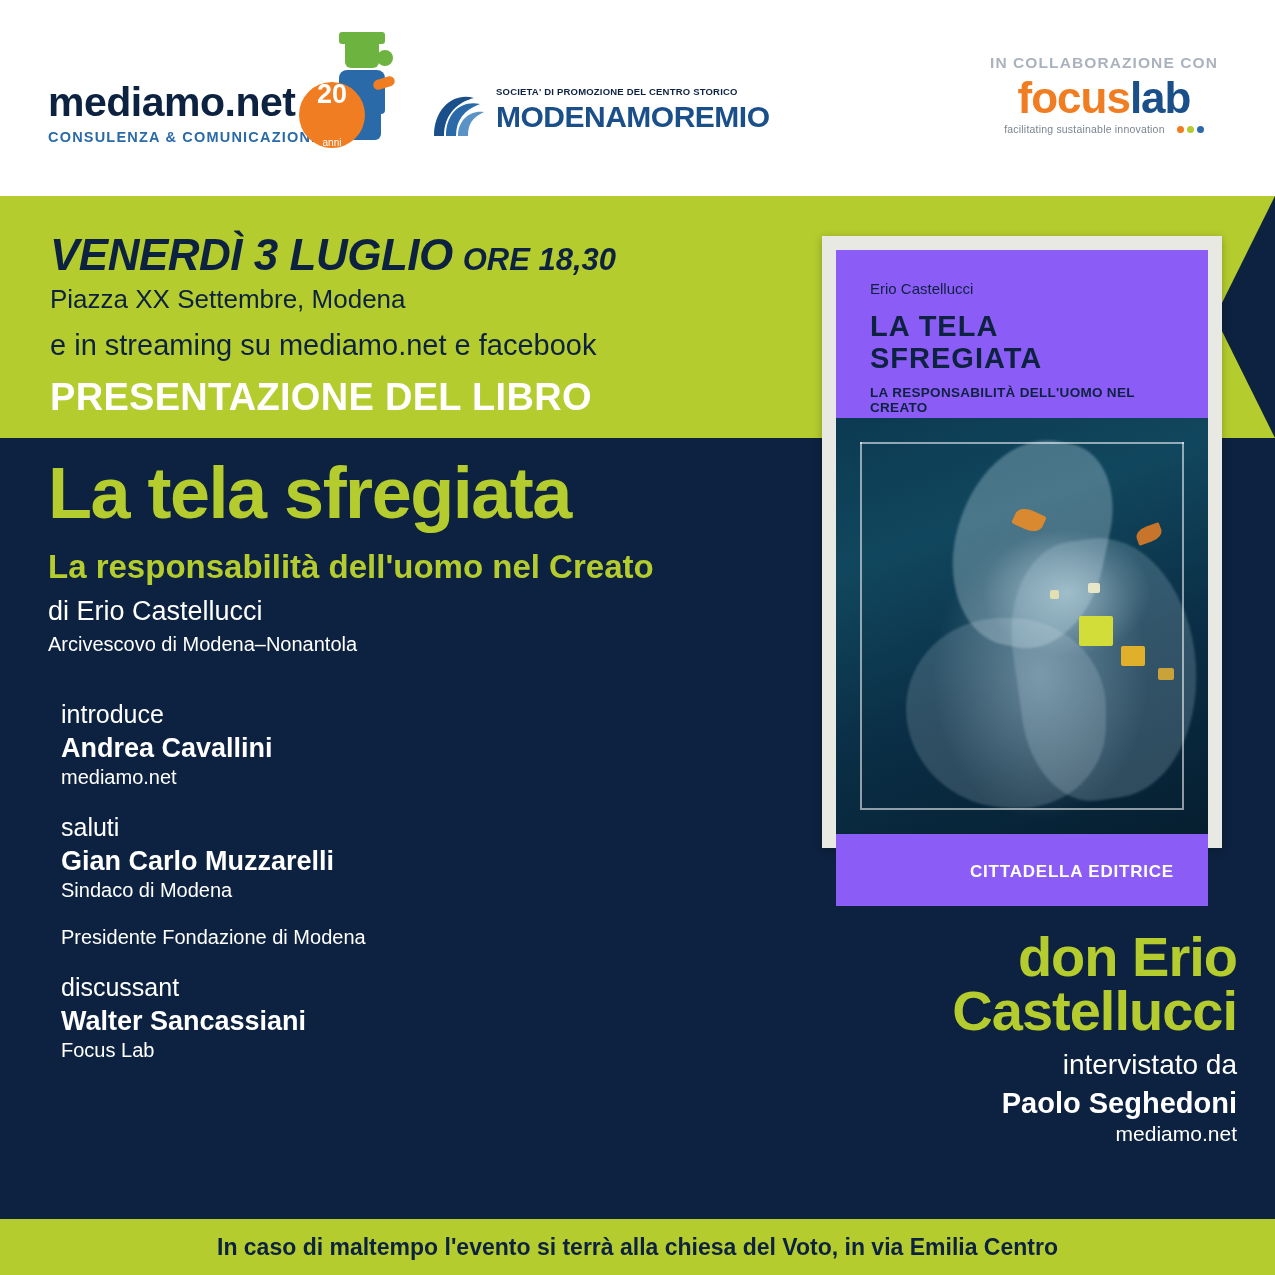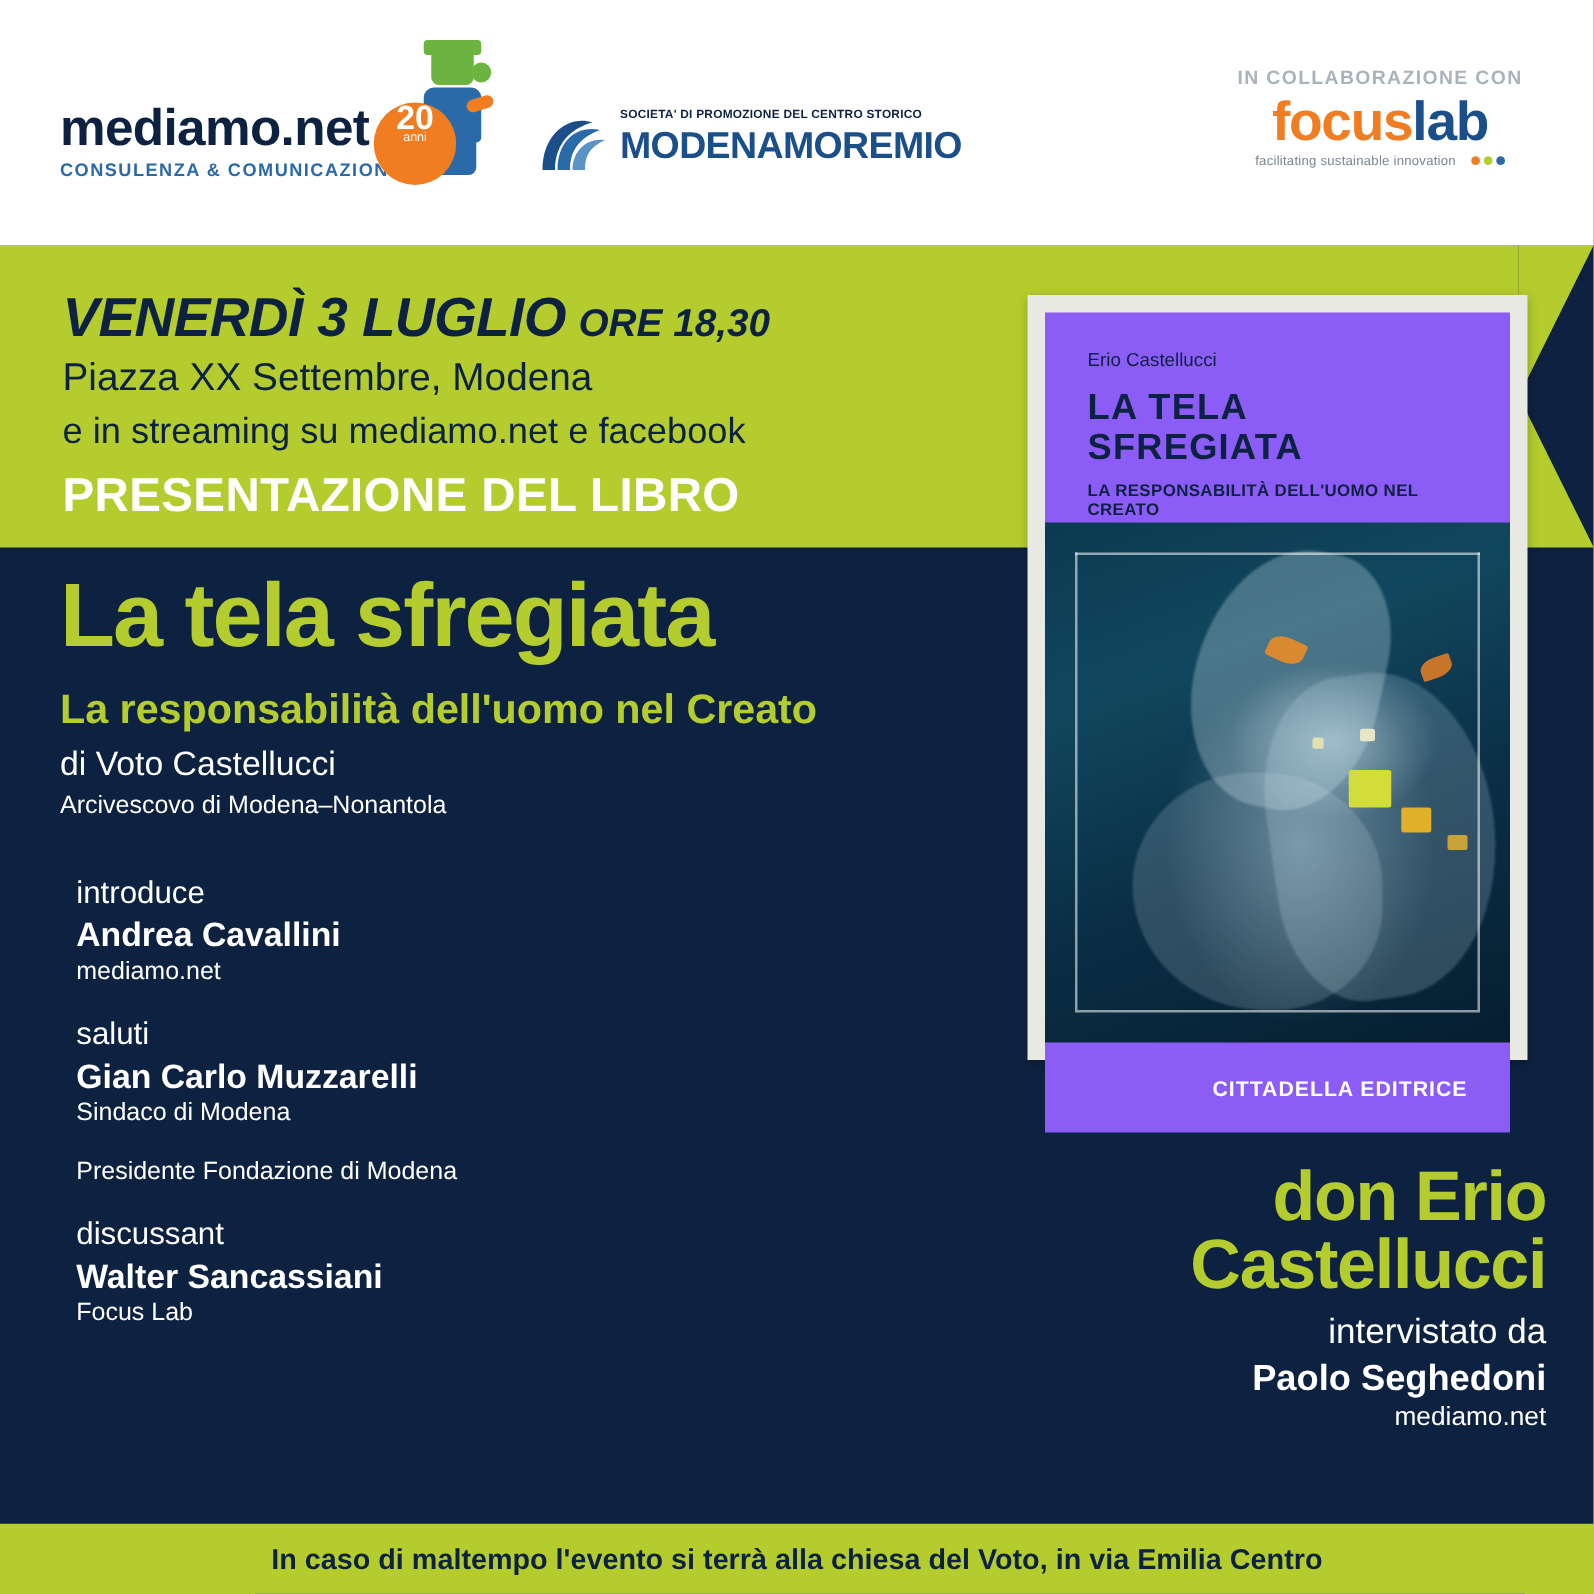--- a/index.html
+++ b/index.html
@@ -37,21 +37,21 @@
   }
   .logo-20 {
     position: absolute; left: 295px; top: 36px;
     width: 110px; height: 118px;
   }
   .logo-20 .circle {
     position: absolute; left: 4px; top: 46px;
     width: 66px; height: 66px; border-radius: 50%;
     background: #f07d22;
     display: flex; flex-direction: column;
-    align-items: center; justify-content: flex-start;
+    align-items: center; justify-content: space-between;
     color: #fff;
   }
   .logo-20 .circle .n20 { font-size: 27px; font-weight: bold; line-height: 0.9; }
   .logo-20 .circle .anni { font-size: 10px; line-height: 1; }
   .logo-20 .figure {
     position: absolute; left: 38px; top: 2px;
     width: 62px; height: 104px;
   }
   .fig-head {
     position: absolute; left: 12px; top: 0;
@@ -142,21 +142,21 @@
     border-right: 60px solid transparent;
   }
   .gb-line1 {
     position: absolute; left: 50px; top: 34px;
     color: #0d2240; white-space: nowrap; font-style: italic;
   }
   .gb-line1 .big { font-size: 44px; font-weight: bold; letter-spacing: -0.5px; }
   .gb-line1 .ore { font-size: 31px; font-weight: bold; margin-left: 10px; }
   .gb-line2 {
     position: absolute; left: 50px; top: 88px;
-    font-size: 31px; color: #0d2240; white-space: nowrap;
+    font-size: 26px; color: #0d2240; white-space: nowrap;
   }
   .gb-line3 {
     position: absolute; left: 50px; top: 133px;
     font-size: 29px; color: #0d2240; white-space: nowrap;
   }
   .gb-line4 {
     position: absolute; left: 50px; top: 180px;
     font-size: 38px; font-weight: bold; color: #ffffff;
     letter-spacing: 0.3px; white-space: nowrap;
   }
@@ -363,21 +363,21 @@
         <div class="speck s7"></div>
       </div>
       <div class="book-frame"></div>
       <div class="book-frame-top"></div>
       <div class="book-pub">CITTADELLA EDITRICE</div>
     </div>
   </div>
 
   <div class="title-main">La tela sfregiata</div>
   <div class="title-sub">La responsabilità dell'uomo nel Creato</div>
-  <div class="title-author">di Voto Castellucci</div>
+  <div class="title-author">di Erio Castellucci</div>
   <div class="title-role">Arcivescovo di Modena–Nonantola</div>
 
   <div class="credits">
     <div class="cblock">
       <div class="crole">introduce</div>
       <div class="cname">Andrea Cavallini</div>
       <div class="corg">mediamo.net</div>
     </div>
     <div class="cblock">
       <div class="crole">saluti</div>

